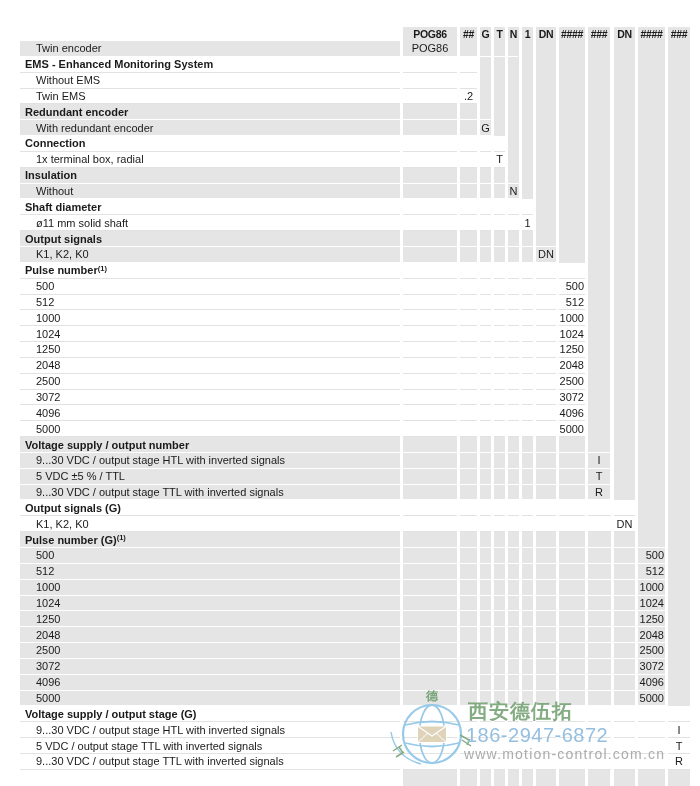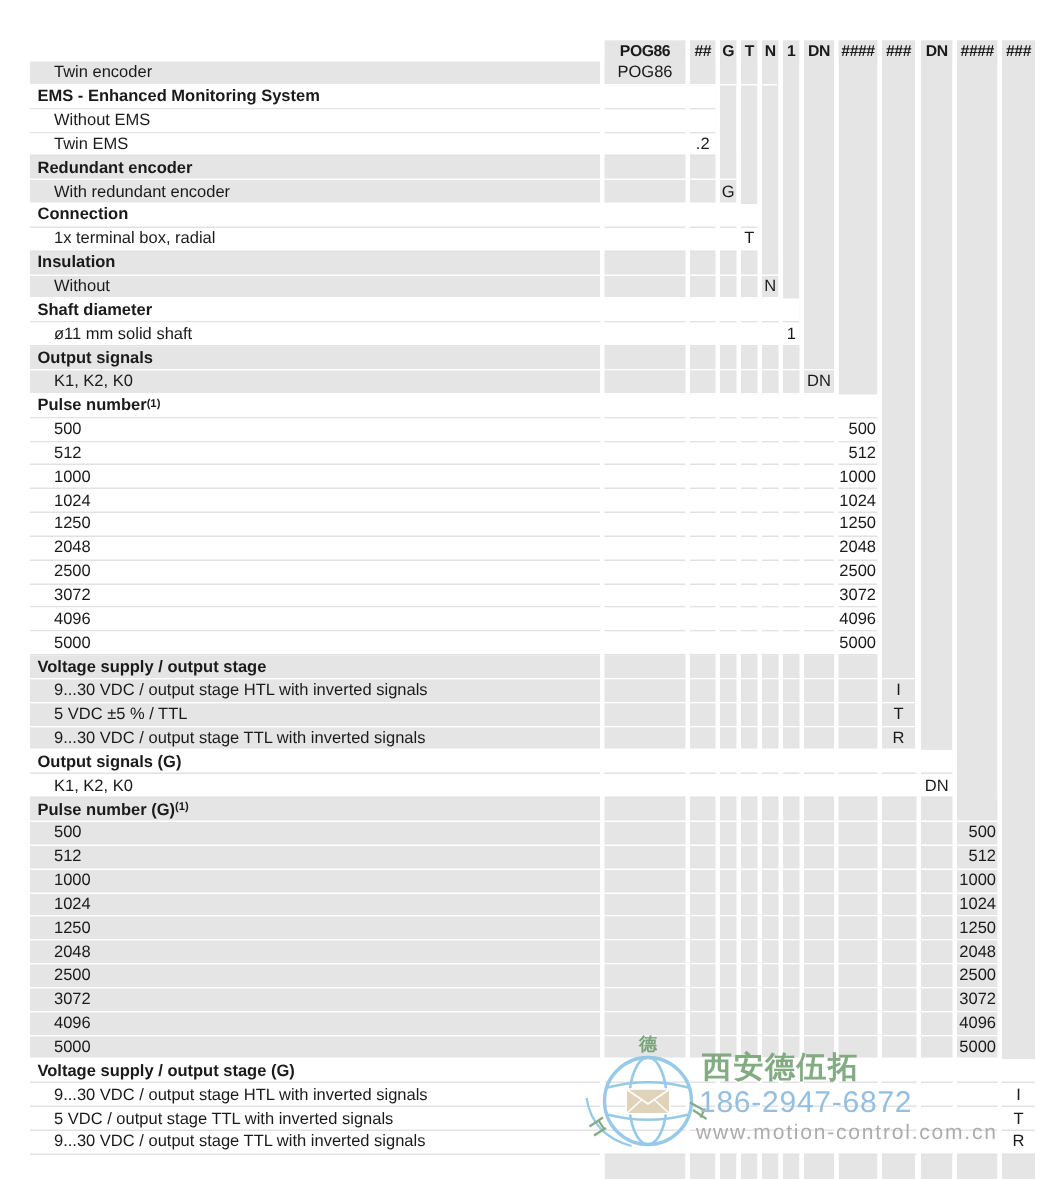--- a/index.html
+++ b/index.html
@@ -203,21 +203,21 @@
           </div>
         </div>
         <div class="row">
           <div class="band plain" style="width: 565px;">
             <div class="lbl sub">5000</div>
             <div class="cell right" style="left: 539px; width: 26px;">5000</div>
           </div>
         </div>
         <div class="row">
           <div class="band shaded" style="width: 590px;">
-            <div class="lbl hdr">Voltage supply / output stage</div>
+            <div class="lbl hdr">Voltage supply / output number</div>
           </div>
         </div>
         <div class="row">
           <div class="band shaded" style="width: 590px;">
             <div class="lbl sub">9...30 VDC / output stage HTL with inverted signals</div>
             <div class="cell" style="left: 568px; width: 22px;">I</div>
           </div>
         </div>
         <div class="row">
           <div class="band shaded" style="width: 590px;">

